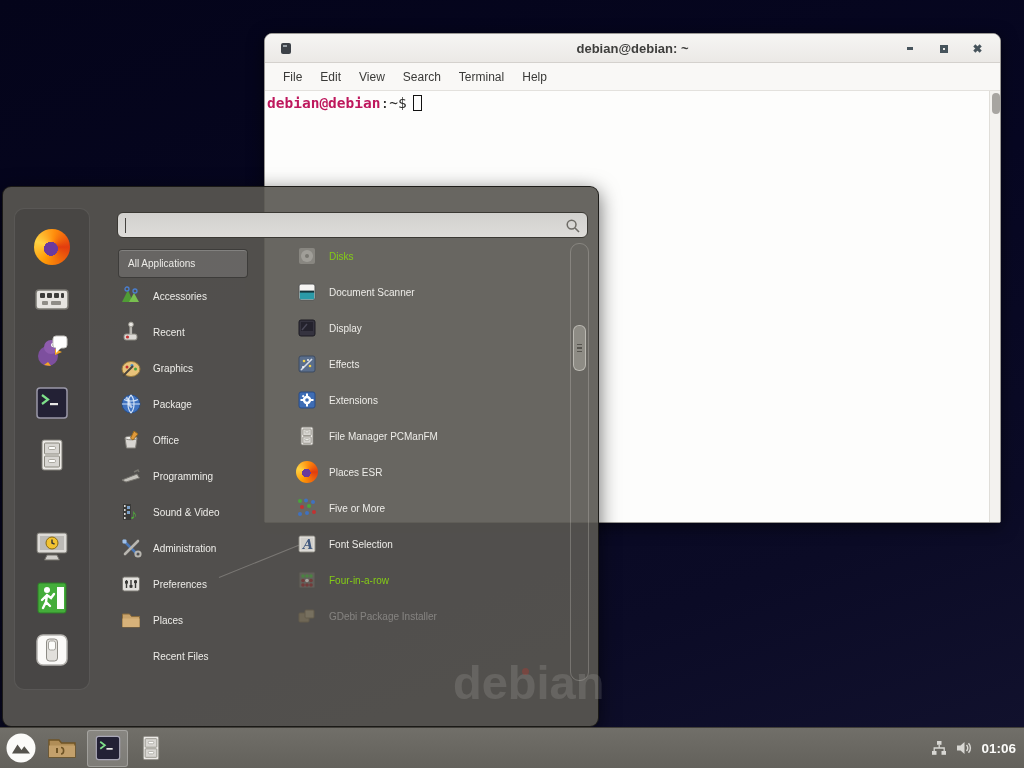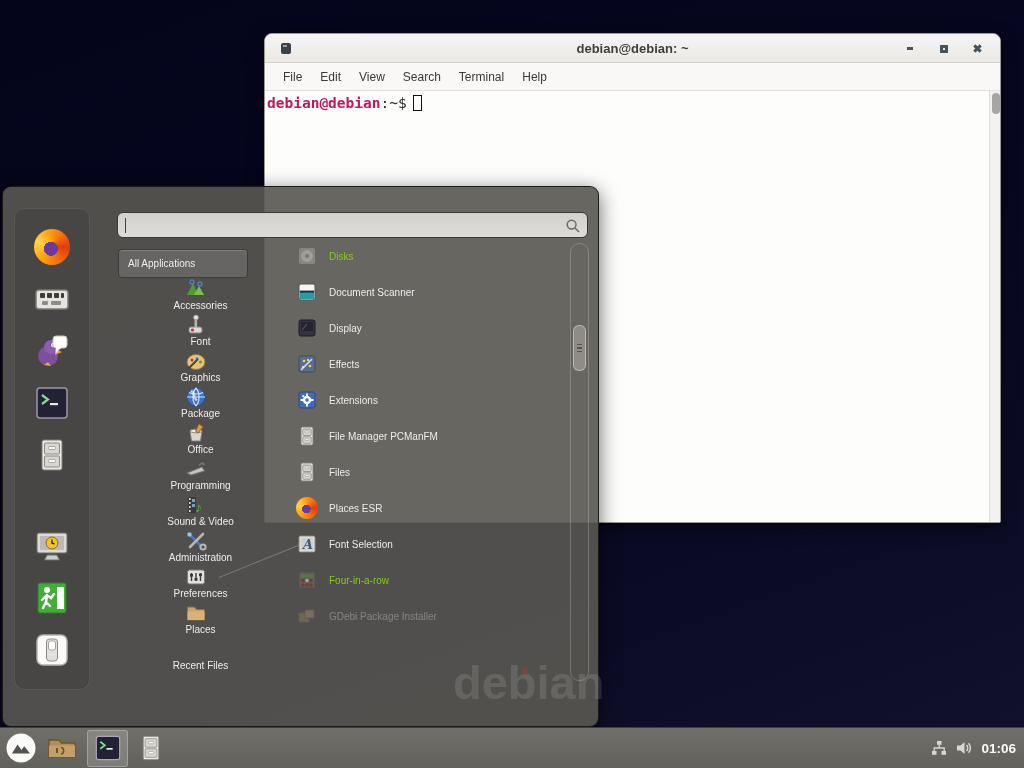--- a/index.html
+++ b/index.html
@@ -55,21 +55,21 @@
   .spacer{margin-top:auto;}
   .searchbox{position:absolute;left:114px;top:25px;width:471px;height:26px;
     background:linear-gradient(#d2d1ce,#dedcd9);border:1px solid #3a3833;border-radius:6px;}
   .caret{position:absolute;left:7px;top:5px;width:1px;height:15px;background:#44423e;}
   .mag{position:absolute;right:6px;top:5px;width:16px;height:16px;}
   .catsel{position:absolute;left:115px;top:62px;width:130px;height:29px;
     background:rgba(255,255,255,.13);border:1px solid rgba(10,10,8,.45);
     box-shadow:inset 0 1px 0 rgba(255,255,255,.18);border-radius:4px;
     display:flex;align-items:center;padding-left:9px;font-size:13px;color:#f4f3f0;cursor:default;}
   .cats{position:absolute;left:115px;top:91px;width:165px;}
-  .crow{display:flex;align-items:center;height:36px;cursor:default;flex-direction:column;}
+  .crow{display:flex;align-items:center;height:36px;cursor:default;}
   .crow .ci{width:22px;height:22px;margin:0 11px 0 2px;flex:0 0 auto;}
   .lbl{font-size:10px;color:#edece8;white-space:nowrap;}
   .apps{position:absolute;left:289px;top:51px;width:272px;}
   .arow{display:flex;align-items:center;height:36px;cursor:default;}
   .arow .ai{width:22px;height:22px;margin:0 11px 0 4px;flex:0 0 auto;}
   .dim .lbl{color:#84cc16;}
   .dim .ai{opacity:.6;}
   .fade{opacity:.32;}
   .lscroll{position:absolute;left:567px;top:56px;width:19px;height:438px;
     border:1px solid rgba(215,213,206,.28);border-radius:9px;}
@@ -236,21 +236,21 @@
       </div>
       <div class="crow">
         <span class="ci">
             <svg viewBox="0 0 22 22">
               <rect x="4" y="13" width="13" height="6" rx="2" fill="#dcdad6" stroke="#8a8880"></rect>
               <rect x="9.5" y="4" width="2.6" height="10" fill="#b8b6b0"></rect>
               <circle cx="11" cy="3.5" r="2.4" fill="#e9e7e3" stroke="#9a988f"></circle>
               <circle cx="7.5" cy="16" r="1.6" fill="#c23232"></circle>
             </svg>
           </span>
-        <span class="lbl">Font</span>
+        <span class="lbl">Recent</span>
       </div>
       <div class="crow">
         <span class="ci">
             <svg viewBox="0 0 22 22">
               <ellipse cx="11" cy="12" rx="9" ry="7.5" fill="#e8c27a" stroke="#9a7b3a"></ellipse>
               <circle cx="7" cy="10" r="1.5" fill="#c23232"></circle>
               <circle cx="12" cy="8.5" r="1.5" fill="#3f8fd0"></circle>
               <circle cx="15.5" cy="12" r="1.5" fill="#48a53c"></circle>
               <path d="M3 19L13 9" stroke="#4b443c" stroke-width="2"></path>
             </svg>
@@ -409,34 +409,39 @@
               <rect x="5" y="2" width="12" height="18" rx="1.5" fill="#eceae6" stroke="#7f7d77"></rect>
               <rect x="6.8" y="4" width="8.4" height="6.5" rx=".8" fill="#d8d6d2" stroke="#8a887f" stroke-width=".8"></rect>
               <rect x="9" y="6" width="4" height="1.8" rx=".8" fill="#fdfdfb" stroke="#9a988f" stroke-width=".6"></rect>
               <rect x="6.8" y="11.8" width="8.4" height="6.5" rx=".8" fill="#d8d6d2" stroke="#8a887f" stroke-width=".8"></rect>
               <rect x="9" y="13.8" width="4" height="1.8" rx=".8" fill="#fdfdfb" stroke="#9a988f" stroke-width=".6"></rect>
             </svg>
           </span>
         <span class="lbl">File Manager PCManFM</span>
       </div>
       <div class="arow">
-        <span class="ai">
-            <svg viewBox="0 0 22 22">
-              <rect x="5" y="2" width="12" height="18" rx="1.5" fill="#eceae6" stroke="#7f7d77"></rect>
-              <rect x="6.8" y="4" width="8.4" height="6.5" rx=".8" fill="#d8d6d2" stroke="#8a887f" stroke-width=".8"></rect>
-              <rect x="9" y="6" width="4" height="1.8" rx=".8" fill="#fdfdfb" stroke="#9a988f" stroke-width=".6"></rect>
-              <rect x="6.8" y="11.8" width="8.4" height="6.5" rx=".8" fill="#d8d6d2" stroke="#8a887f" stroke-width=".8"></rect>
-              <rect x="9" y="13.8" width="4" height="1.8" rx=".8" fill="#fdfdfb" stroke="#9a988f" stroke-width=".6"></rect>
-            </svg>
-          </span>
-        <span class="lbl">Files</span>
-      </div>
-      <div class="arow">
         <span class="ai fx"></span>
         <span class="lbl">Places ESR</span>
+      </div>
+      <div class="arow">
+        <span class="ai">
+            <svg viewBox="0 0 22 22">
+              <g>
+                <circle cx="4" cy="4" r="2" fill="#48a53c"></circle>
+                <circle cx="10" cy="3.5" r="2" fill="#3f72c0"></circle>
+                <circle cx="17" cy="5" r="2" fill="#3f72c0"></circle>
+                <circle cx="6" cy="10" r="2" fill="#c23232"></circle>
+                <circle cx="13" cy="9" r="2" fill="#48a53c"></circle>
+                <circle cx="4" cy="17" r="2" fill="#3f72c0"></circle>
+                <circle cx="11" cy="16" r="2" fill="#3f72c0"></circle>
+                <circle cx="18" cy="15" r="2" fill="#c23232"></circle>
+              </g>
+            </svg>
+          </span>
+        <span class="lbl">Five or More</span>
       </div>
       <div class="arow">
         <span class="ai">
             <svg viewBox="0 0 22 22">
               <rect x="3" y="3" width="16" height="16" rx="1.5" fill="#e8e6e2" stroke="#8a8880"></rect>
               <rect x="4.5" y="4.5" width="13" height="13" fill="#d2d0cc"></rect>
               <text x="7" y="16" font-size="13" font-style="italic" font-weight="bold" fill="#41597f" font-family="DejaVu Serif, serif">A</text>
             </svg>
           </span>
         <span class="lbl">Font Selection</span>

